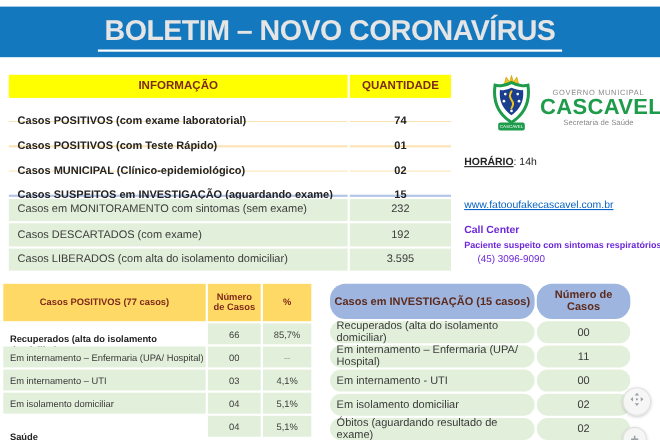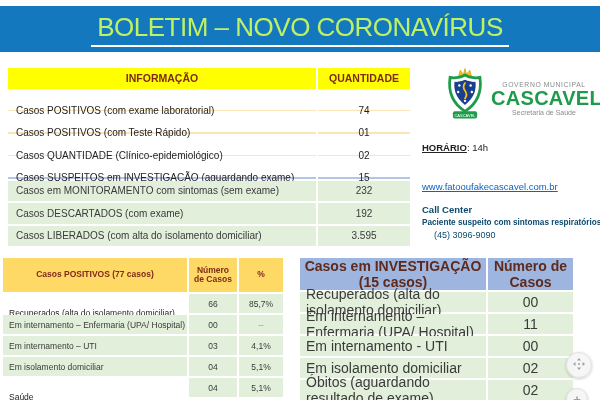--- a/index.html
+++ b/index.html
@@ -3,68 +3,68 @@
 <meta charset="utf-8">
 <style>
   * { margin:0; padding:0; box-sizing:border-box; }
   html,body { width:600px; height:400px; }
   body { font-family:"Liberation Sans", sans-serif; background:#ffffff; }
   .page { position:relative; width:600px; height:400px; background:#ffffff; overflow:hidden; }
 
   
   .titlebar { position:absolute; left:0; top:6px; width:600px; height:46px;
     background:#1478BE; display:flex; align-items:center; justify-content:center; }
-  .titlebar .title { color:#bef264; font-weight:normal; font-size:26px; letter-spacing:-0.5px;
+  .titlebar .title { color:#e5e5e5; font-weight:bold; font-size:26px; letter-spacing:-0.5px;
     border-bottom:2.5px solid #ffffff; padding:0 6px 2px 6px; }
 
   
   .mtable { position:absolute; left:8px; top:68px; width:332px;
     display:grid; grid-template-columns:308px 92px; grid-template-rows:repeat(8, 20.5px);
     gap:2px; background:#ffffff; }
   .cell { display:flex; align-items:center; font-size:10px; color:#3a3a3a; }
   .hdr { justify-content:center; font-weight:bold; font-size:10.5px; color:#7E2A1B; background:#FFFF00; }
   .lbl { padding-left:8px; }
   .val { justify-content:center; }
   .cream { background:#FBE5B6; }
   .lav   { background:#B4C6E7; }
   .green { background:#E2EFDA; }
-  .b { font-weight:normal; color:#232323;margin-top:19px; }
+  .b { font-weight:bold; color:#232323;margin-top:19px; }
 
   
   .orgrow { position:absolute; left:444px; top:66px; width:152px; height:64px;
     display:flex; align-items:center; gap:5px; }
   .orgtxt { width:106px; text-align:center; }
   .gov  { font-size:6.8px; color:#8a8a8a; letter-spacing:0.6px; }
   .city { font-size:20px; font-weight:bold; color:#1E9C4B; letter-spacing:0.3px; line-height:21px; }
   .dept { font-size:7px; color:#8a8a8a; }
 
   .meta { position:absolute; left:422px; top:141px; font-size:9.5px; color:#222; line-height:14px; }
   .meta .u { font-weight:bold; text-decoration:underline; }
   .site { position:absolute; left:422px; top:181px; font-size:9.5px; color:#0B63C5;
     text-decoration:underline; cursor:pointer; }
-  .cc { position:absolute; left:422px; top:203px; color:#0c4a6e; line-height:13px; }
+  .cc { position:absolute; left:422px; top:203px; color:#6d28d9; line-height:13px; }
   .cc .l1 { font-weight:bold; font-size:9.5px; }
   .cc .l2 { font-weight:bold; font-size:8.2px; white-space:nowrap; }
   .cc .l3 { font-size:9px;margin-left:12px; }
 
   
   .ltable { position:absolute; left:3px; top:258px; width:333px;
     display:grid; grid-template-columns:184px 48px 44px; grid-template-rows:34px repeat(5, 19px);
     gap:2px; background:#ffffff; }
   .ltable .cell { font-size:8.5px; }
   .hdr2 { background:#FFD966; font-weight:bold; font-size:8.5px; color:#7E2A1B;
     justify-content:center; text-align:center; line-height:9.5px; padding:0 3px; }
   .ltable .lbl { padding-left:6px; }
   .muted { color:#98a098; }
 
   
   .rtable { position:absolute; left:300px; top:258px; width:273px;
     display:grid; grid-template-columns:186px 85px; grid-template-rows:32px repeat(5, 20px);
     gap:2px; background:#ffffff; }
-  .rtable .cell { font-size:14px; }
+  .rtable .cell { font-size:10px;border-radius:14px; }
   .hdr3 { background:#9DB5DF; font-weight:bold; font-size:8.5px; color:#5E2A1B;
     justify-content:center; text-align:center; padding:0 3px; }
   .rtable .lbl { padding-left:6px; }
 
   
   .fab { position:absolute; border-radius:50%; background:rgba(246,246,246,0.95);
     border:1px solid #e0e0e0; box-shadow:0 1px 3px rgba(0,0,0,0.2);
     display:flex; align-items:center; justify-content:center; cursor:pointer; }
   .fab-move { left:566px; top:352px; width:26px; height:26px; }
   .fab-plus { left:566px; top:388px; width:22px; height:22px;
@@ -82,21 +82,21 @@
   <div class="mtable">
     <div class="cell hdr">INFORMAÇÃO</div>
     <div class="cell hdr">QUANTIDADE</div>
 
     <div class="cell lbl cream b">Casos POSITIVOS (com exame laboratorial)</div>
     <div class="cell val cream b">74</div>
 
     <div class="cell lbl cream b">Casos POSITIVOS (com Teste Rápido)</div>
     <div class="cell val cream b">01</div>
 
-    <div class="cell lbl cream b">Casos QUANTIDADE (Clínico-epidemiológico)</div>
+    <div class="cell lbl cream b">Casos MUNICIPAL (Clínico-epidemiológico)</div>
     <div class="cell val cream b">02</div>
 
     <div class="cell lbl lav b">Casos SUSPEITOS em INVESTIGAÇÃO (aguardando exame)</div>
     <div class="cell val lav b">15</div>
 
     <div class="cell lbl green">Casos em MONITORAMENTO com sintomas (sem exame)</div>
     <div class="cell val green">232</div>
 
     <div class="cell lbl green">Casos DESCARTADOS (com exame)</div>
     <div class="cell val green">192</div>

